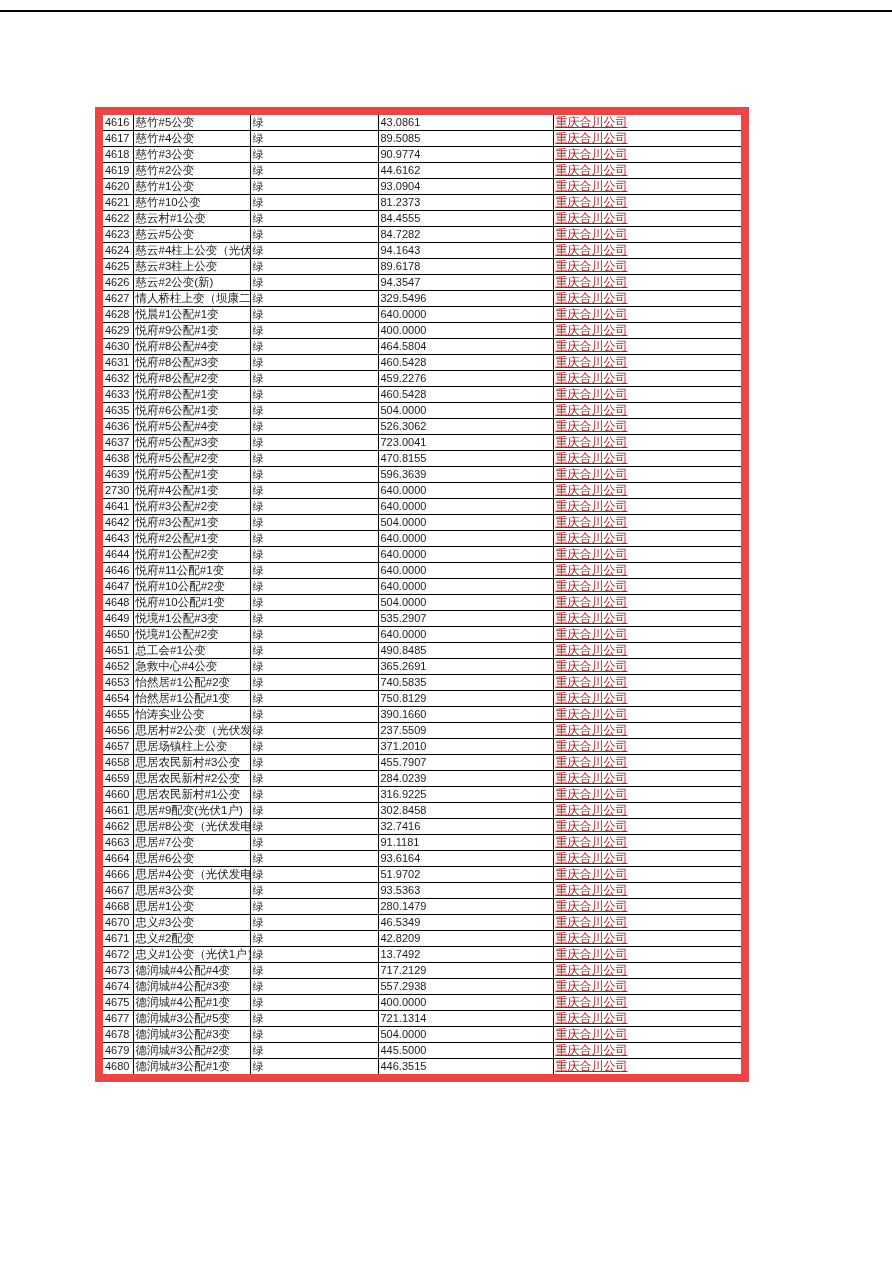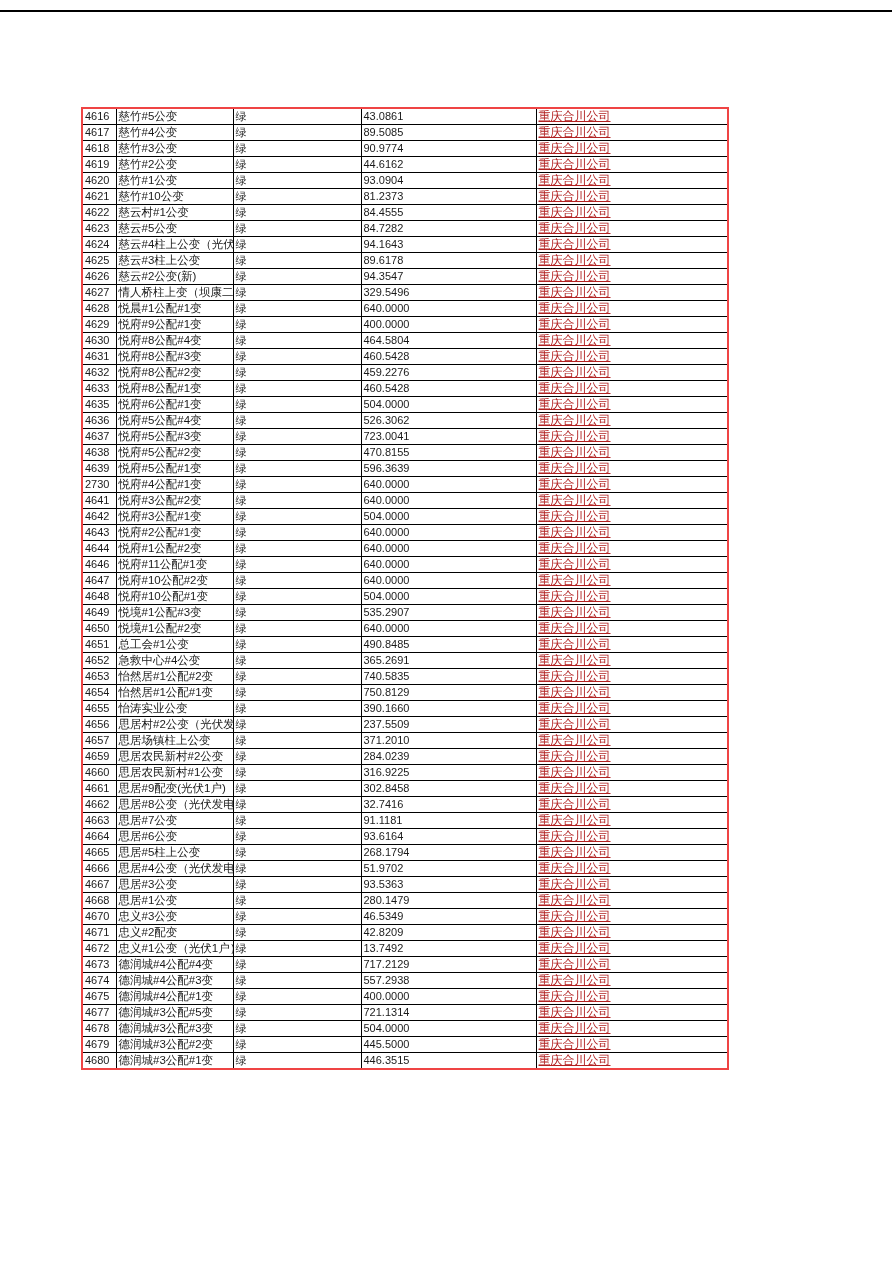--- a/index.html
+++ b/index.html
@@ -17,26 +17,26 @@
   .top-rule {
     position: absolute;
     left: 0;
     top: 10px;
     width: 892px;
     height: 2px;
     background: #000000;
   }
   .data-table {
     position: absolute;
-    left: 81px;
+    left: 95px;
     top: 107px;
     width: 646px;
     border-collapse: collapse;
     table-layout: fixed;
-    border: 2px solid #ef4444;
+    border: 8px solid #ef4444;
   }
   .data-table td {
     border: 1px solid #000000;
     height: 15px;
     padding: 0 2px;
     font-size: 11px;
     line-height: 15px;
     white-space: nowrap;
     overflow: hidden;
     vertical-align: middle;
@@ -344,20 +344,27 @@
         <td class="cell-company">重庆合川公司</td>
       </tr>
       <tr>
         <td class="cell-id">4657</td>
         <td class="cell-name">思居场镇柱上公变</td>
         <td class="cell-status">绿</td>
         <td class="cell-value">371.2010</td>
         <td class="cell-company">重庆合川公司</td>
       </tr>
       <tr>
+        <td class="cell-id">4658</td>
+        <td class="cell-name">思居农民新村#3公变</td>
+        <td class="cell-status">绿</td>
+        <td class="cell-value">455.7907</td>
+        <td class="cell-company">重庆合川公司</td>
+      </tr>
+      <tr>
         <td class="cell-id">4659</td>
         <td class="cell-name">思居农民新村#2公变</td>
         <td class="cell-status">绿</td>
         <td class="cell-value">284.0239</td>
         <td class="cell-company">重庆合川公司</td>
       </tr>
       <tr>
         <td class="cell-id">4660</td>
         <td class="cell-name">思居农民新村#1公变</td>
         <td class="cell-status">绿</td>
@@ -383,27 +390,20 @@
         <td class="cell-name">思居#7公变</td>
         <td class="cell-status">绿</td>
         <td class="cell-value">91.1181</td>
         <td class="cell-company">重庆合川公司</td>
       </tr>
       <tr>
         <td class="cell-id">4664</td>
         <td class="cell-name">思居#6公变</td>
         <td class="cell-status">绿</td>
         <td class="cell-value">93.6164</td>
-        <td class="cell-company">重庆合川公司</td>
-      </tr>
-      <tr>
-        <td class="cell-id">4665</td>
-        <td class="cell-name">思居#5柱上公变</td>
-        <td class="cell-status">绿</td>
-        <td class="cell-value">268.1794</td>
         <td class="cell-company">重庆合川公司</td>
       </tr>
       <tr>
         <td class="cell-id">4666</td>
         <td class="cell-name">思居#4公变（光伏发电1户</td>
         <td class="cell-status">绿</td>
         <td class="cell-value">51.9702</td>
         <td class="cell-company">重庆合川公司</td>
       </tr>
       <tr>

